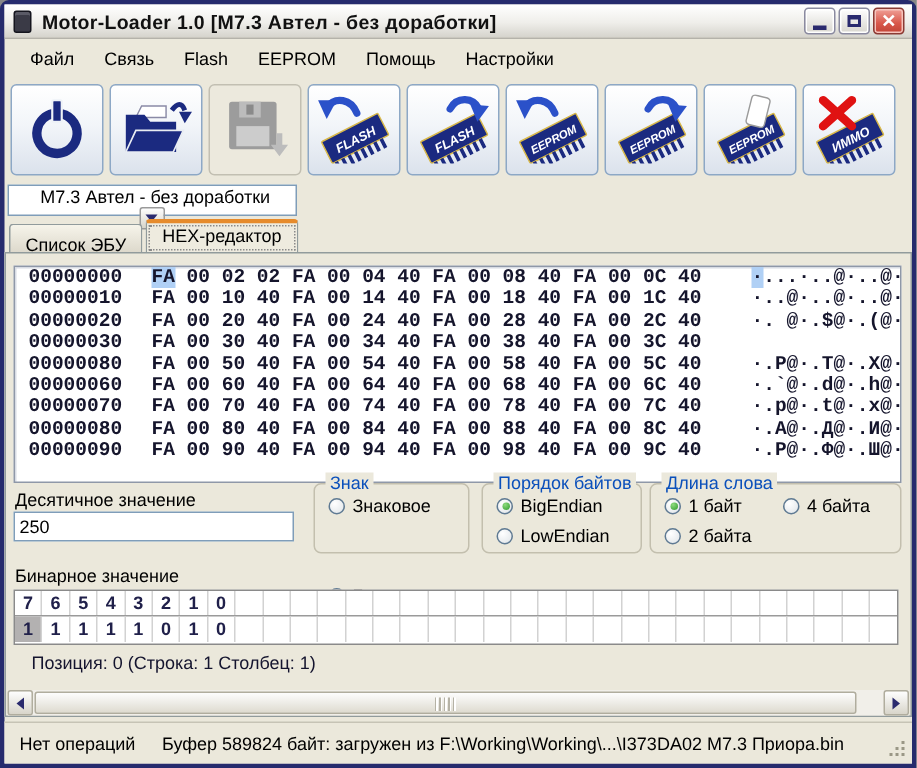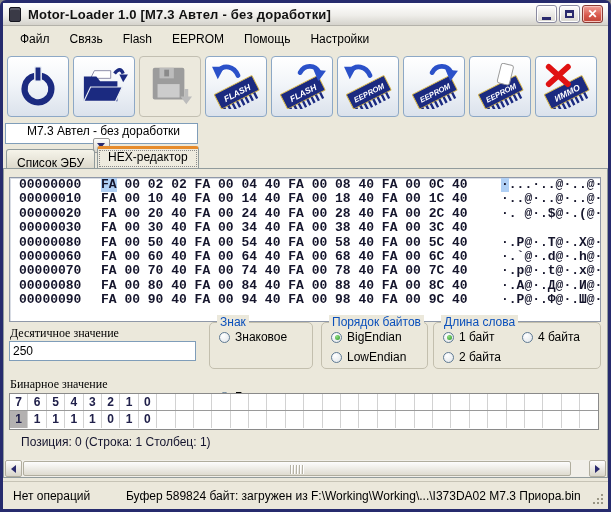--- a/index.html
+++ b/index.html
@@ -58,21 +58,21 @@
 
   
   .hexview{position:absolute;left:5px;top:8px;width:592px;height:145px;background:#fff;border:1px solid #8f98a8;box-shadow:inset 1px 1px 0 #d8dce4;overflow:hidden;font-family:"Liberation Mono",monospace;font-size:13px;font-weight:bold;color:#15152c;}
   .hexrow{position:relative;height:14.4px;line-height:14.4px;white-space:pre;}
   .hexrow .addr{position:absolute;left:9px;}
   .hexrow .bytes{position:absolute;left:91px;}
   .hexrow .ascii{position:absolute;left:491px;}
   .sel{background:#b0d0f5;}
 
   
-  .lbl{position:absolute;font-size:12px;color:#000;font-family:Liberation Serif, serif;}
+  .lbl{position:absolute;font-size:12px;color:#000;}
   .decimal-input{position:absolute;left:5px;top:172px;width:187px;height:20px;border:1px solid #7f9db9;background:#fff;font-family:"Liberation Sans",sans-serif;font-size:12px;padding:0 3px;color:#000;}
 
   
   .group{position:absolute;top:153px;height:47px;border:1px solid #c3bfae;border-radius:5px;}
   .group .gtitle{position:absolute;top:-8px;left:7px;background:#ebe8db;padding:0 3px;font-size:12px;color:#0b50bb;}
   .radio-row{position:absolute;display:flex;align-items:center;gap:5px;}
   .radio{width:11px;height:11px;border-radius:50%;border:1px solid #5f7a93;background:radial-gradient(circle at 35% 30%,#ffffff,#dfe4e8);position:relative;flex:0 0 11px;}
   .radio[data-sel="true"]::after{content:'';position:absolute;left:2.5px;top:2.5px;width:5px;height:5px;border-radius:50%;background:radial-gradient(circle at 35% 30%,#8fdc7f,#2f9a2d);}
   .rlabel{font-size:12px;color:#000;}
 
@@ -89,21 +89,21 @@
   .hscroll{position:absolute;left:1px;top:291px;width:601px;height:17px;background:#f1efe9;display:flex;align-items:center;}
   .sb-btn{width:17px;height:17px;border:1px solid #b0ad9e;border-radius:2px;background:linear-gradient(#fefefe,#d8d5ca);display:flex;align-items:center;justify-content:center;flex:0 0 17px;}
   .sb-btn i{width:0;height:0;border:4px solid transparent;}
   .sb-btn.left i{border-right:5px solid #2a2a6e;margin-left:-4px;}
   .sb-btn.right{margin-left:auto;}
   .sb-btn.right i{border-left:5px solid #2a2a6e;margin-right:-4px;}
   .sb-thumb{height:15px;width:548px;margin-left:1px;border:1px solid #b0ad9e;border-radius:2px;background:linear-gradient(#fdfdfd,#dedbd0);position:relative;}
   .sb-thumb .grip{position:absolute;left:50%;top:3px;width:14px;height:9px;transform:translateX(-50%);background:repeating-linear-gradient(90deg,#b5b2a5 0 1px,#fff 1px 2px,transparent 2px 3px);}
 
   
-  .statusbar{position:absolute;left:0;top:478px;width:605px;height:28px;background:#ebe8db;border-top:1px solid #c6c3b5;display:flex;align-items:center;font-size:12px;color:#000;gap:18px;}
+  .statusbar{position:absolute;left:0;top:478px;width:605px;height:28px;background:#ebe8db;border-top:1px solid #c6c3b5;display:flex;align-items:center;font-size:12px;color:#000;}
   .status-left{margin-left:10px;width:92px;}
   .status-msg{margin-left:3px;}
   .sizegrip{position:absolute;right:3px;bottom:4px;width:12px;height:12px;}
   .sizegrip::before{content:'';position:absolute;width:2px;height:2px;background:#9a9786;box-shadow:8px 0 #9a9786,8px -4px #9a9786,8px -8px #9a9786,4px 0 #9a9786,4px -4px #9a9786,0 0 #9a9786;left:0;top:9px;}
 </style>
 </head>
 <body>
 
 <div class="window">
   <div class="inner">

